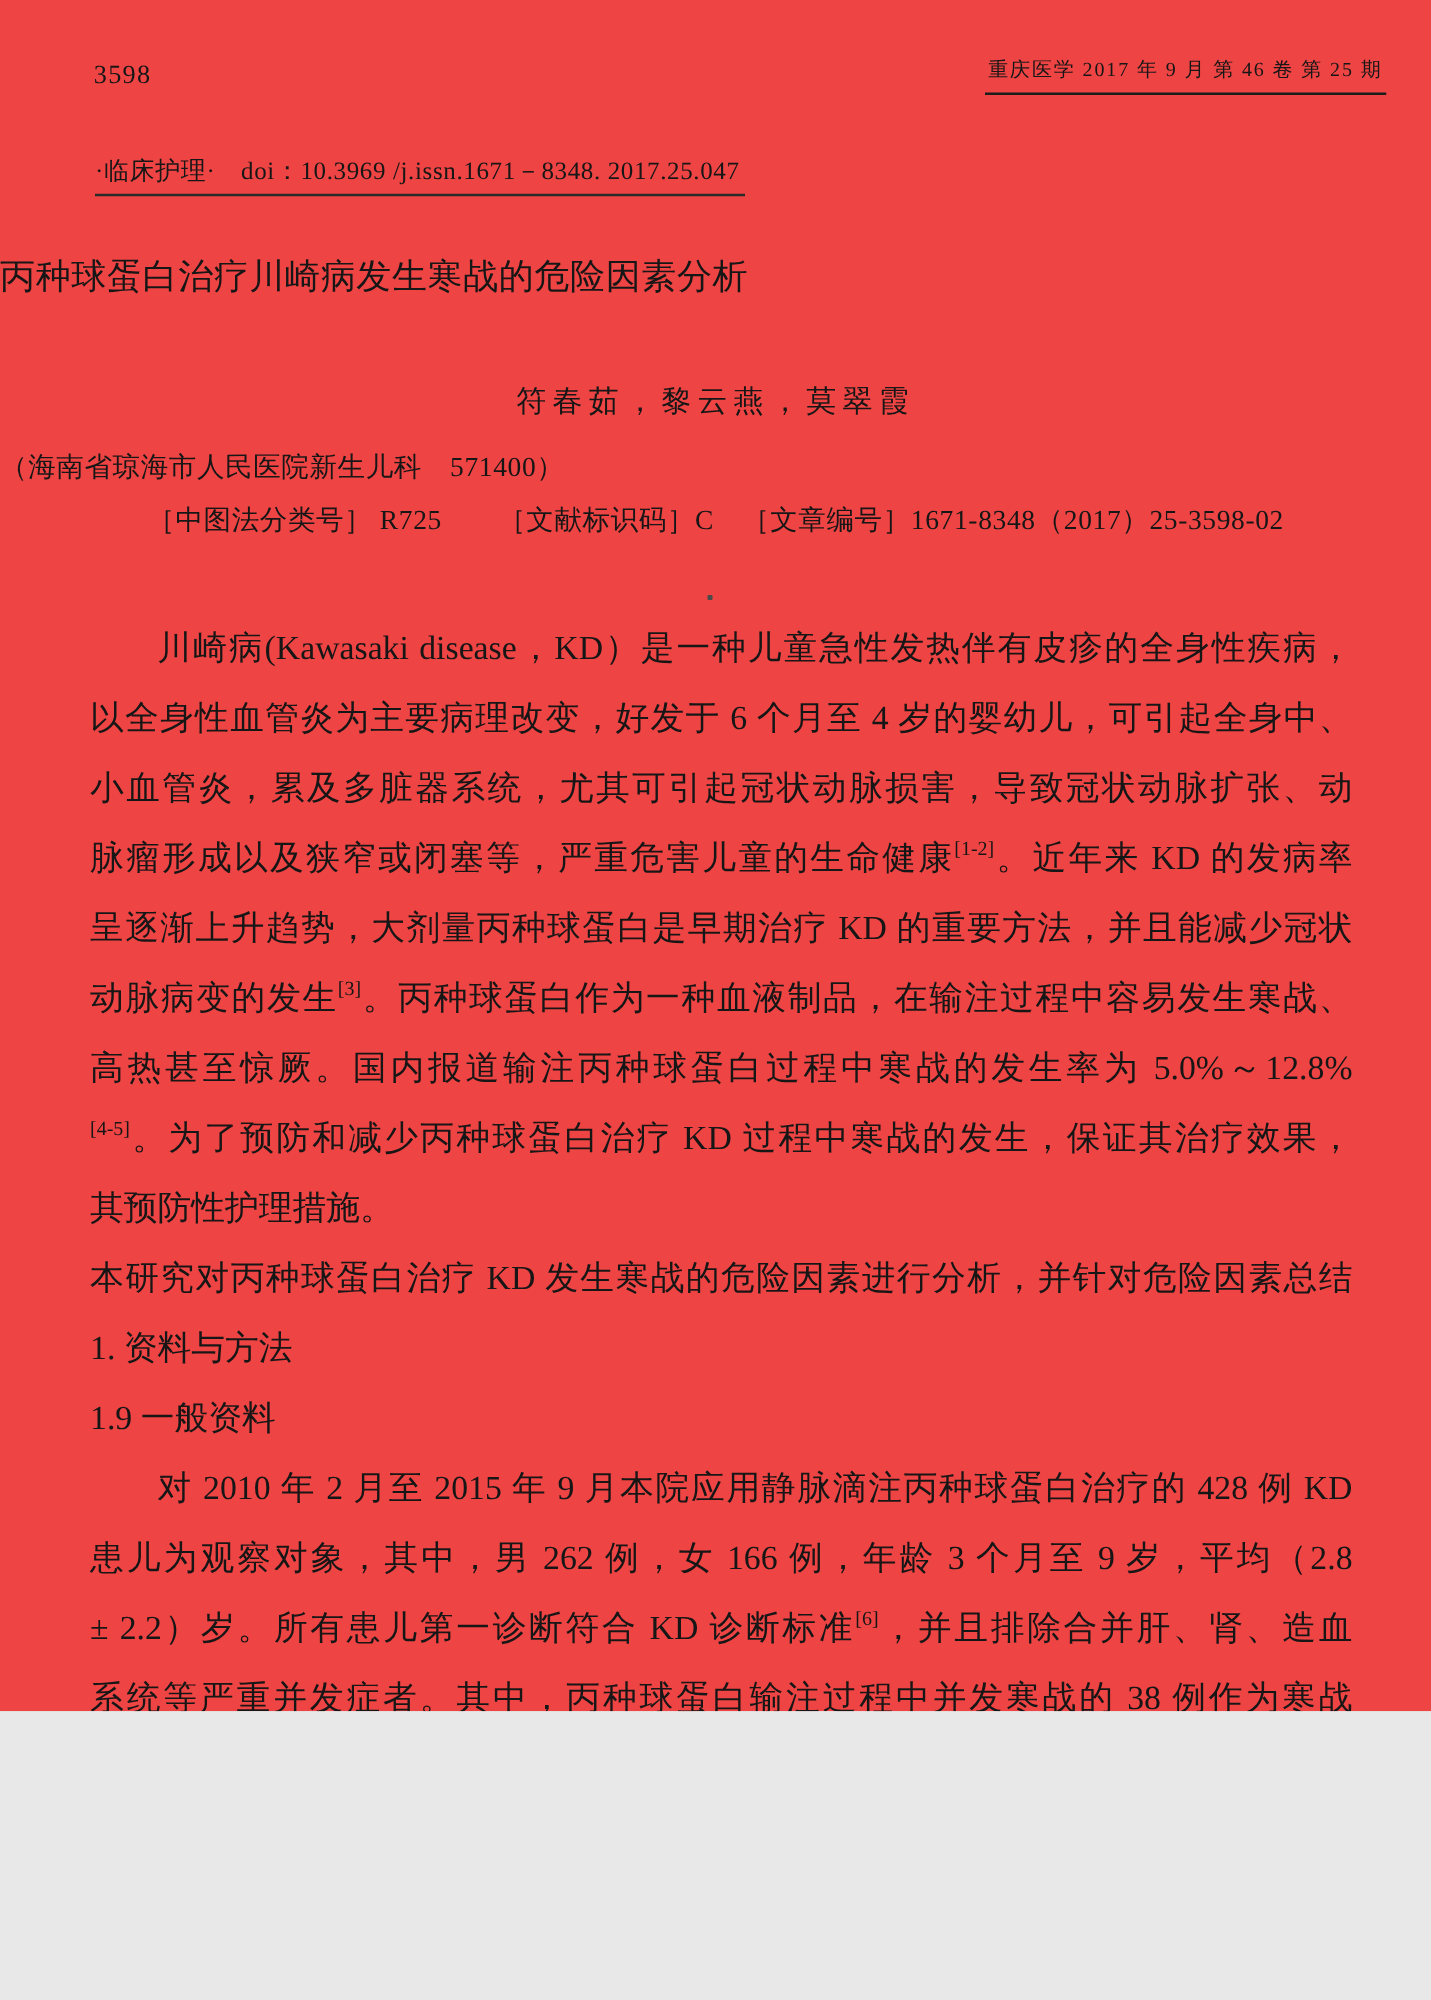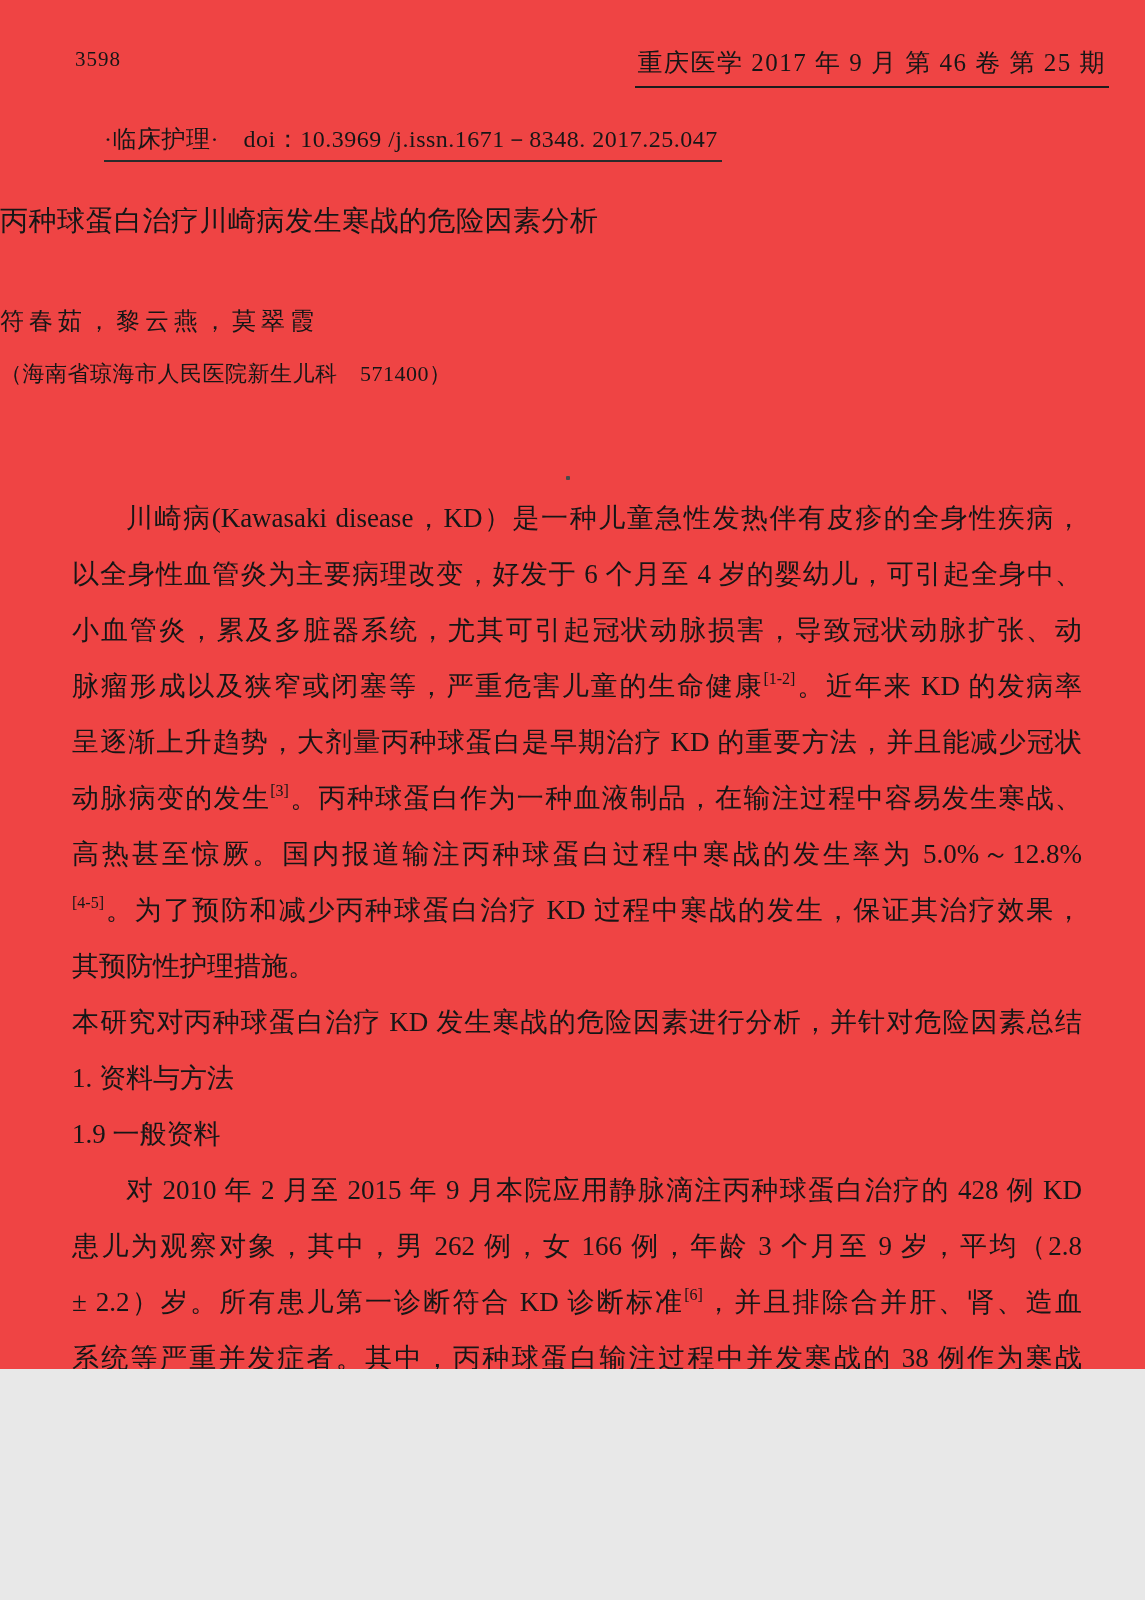--- a/index.html
+++ b/index.html
@@ -12,40 +12,39 @@
     font-family:"Liberation Serif","DejaVu Serif",serif;
     overflow:hidden;
   }
   
   .pg-num {
     position:absolute; left:75px; top:47px;
     font-size:21px; letter-spacing:1px;
   }
   .journal {
     position:absolute; right:36px; top:46px;
-    font-size:25px; letter-spacing:1.5px;
+    font-size:16px; letter-spacing:1.5px;
     padding:0 3px 7px 3px;
     border-bottom:2px solid #1c1c1c;
   }
   .doi {
     position:absolute; left:76px; top:123px;
-    font-size:24px; letter-spacing:0.5px;
+    font-size:20px; letter-spacing:0.5px;
     padding:0 4px 5px 0;
     border-bottom:2px solid #2a2a2a;
-    margin-left:28px;
   }
   
   .title {
     position:absolute; top:202px; left:0; width:100%;
     margin:0; 
     font-size:28px; font-weight:normal; letter-spacing:0.5px;
   }
   .authors {
     position:absolute; top:305px; left:0; width:100%;
-    text-align:left; font-size:24px; letter-spacing:5px;
+    text-align:center; font-size:24px; letter-spacing:5px;
   }
   .affiliation {
     position:absolute; top:359px; left:0; width:100%;
     text-align:left; font-size:22px; letter-spacing:0.5px;
   }
   .meta {
     position:absolute; top:401px; left:0; width:100%;
     text-align:center; font-size:22px; letter-spacing:0.5px;
   }
   .stray-dot {
@@ -70,20 +69,21 @@
 <div class="page">
 
   <span class="pg-num">3598</span>
   <span class="journal">重庆医学 2017 年 9 月 第 46 卷 第 25 期</span>
 
   <div class="doi">·临床护理·　doi：10.3969 /j.issn.1671－8348. 2017.25.047</div>
 
   <h1 class="title">丙种球蛋白治疗川崎病发生寒战的危险因素分析</h1>
   <div class="authors">符春茹，黎云燕，莫翠霞</div>
   <div class="affiliation">（海南省琼海市人民医院新生儿科　571400）</div>
+  <div class="meta">［中图法分类号］ R725　　［文献标识码］C　［文章编号］1671-8348（2017）25-3598-02</div>
 
   <span class="stray-dot"></span>
 
   <main class="body">
     <div class="bl j ind"><span>川崎病(Kawasaki disease，KD）是一种儿童急性发热伴有皮疹的全身性疾病，</span></div>
     <div class="bl j"><span>以全身性血管炎为主要病理改变，好发于 6 个月至 4 岁的婴幼儿，可引起全身中、</span></div>
     <div class="bl j"><span>小血管炎，累及多脏器系统，尤其可引起冠状动脉损害，导致冠状动脉扩张、动</span></div>
     <div class="bl j"><span>脉瘤形成以及狭窄或闭塞等，严重危害儿童的生命健康</span><sup>[1-2]</sup><span>。近年来 KD 的发病率</span></div>
     <div class="bl j"><span>呈逐渐上升趋势，大剂量丙种球蛋白是早期治疗 KD 的重要方法，并且能减少冠状</span></div>
     <div class="bl j"><span>动脉病变的发生</span><sup>[3]</sup><span>。丙种球蛋白作为一种血液制品，在输注过程中容易发生寒战、</span></div>

